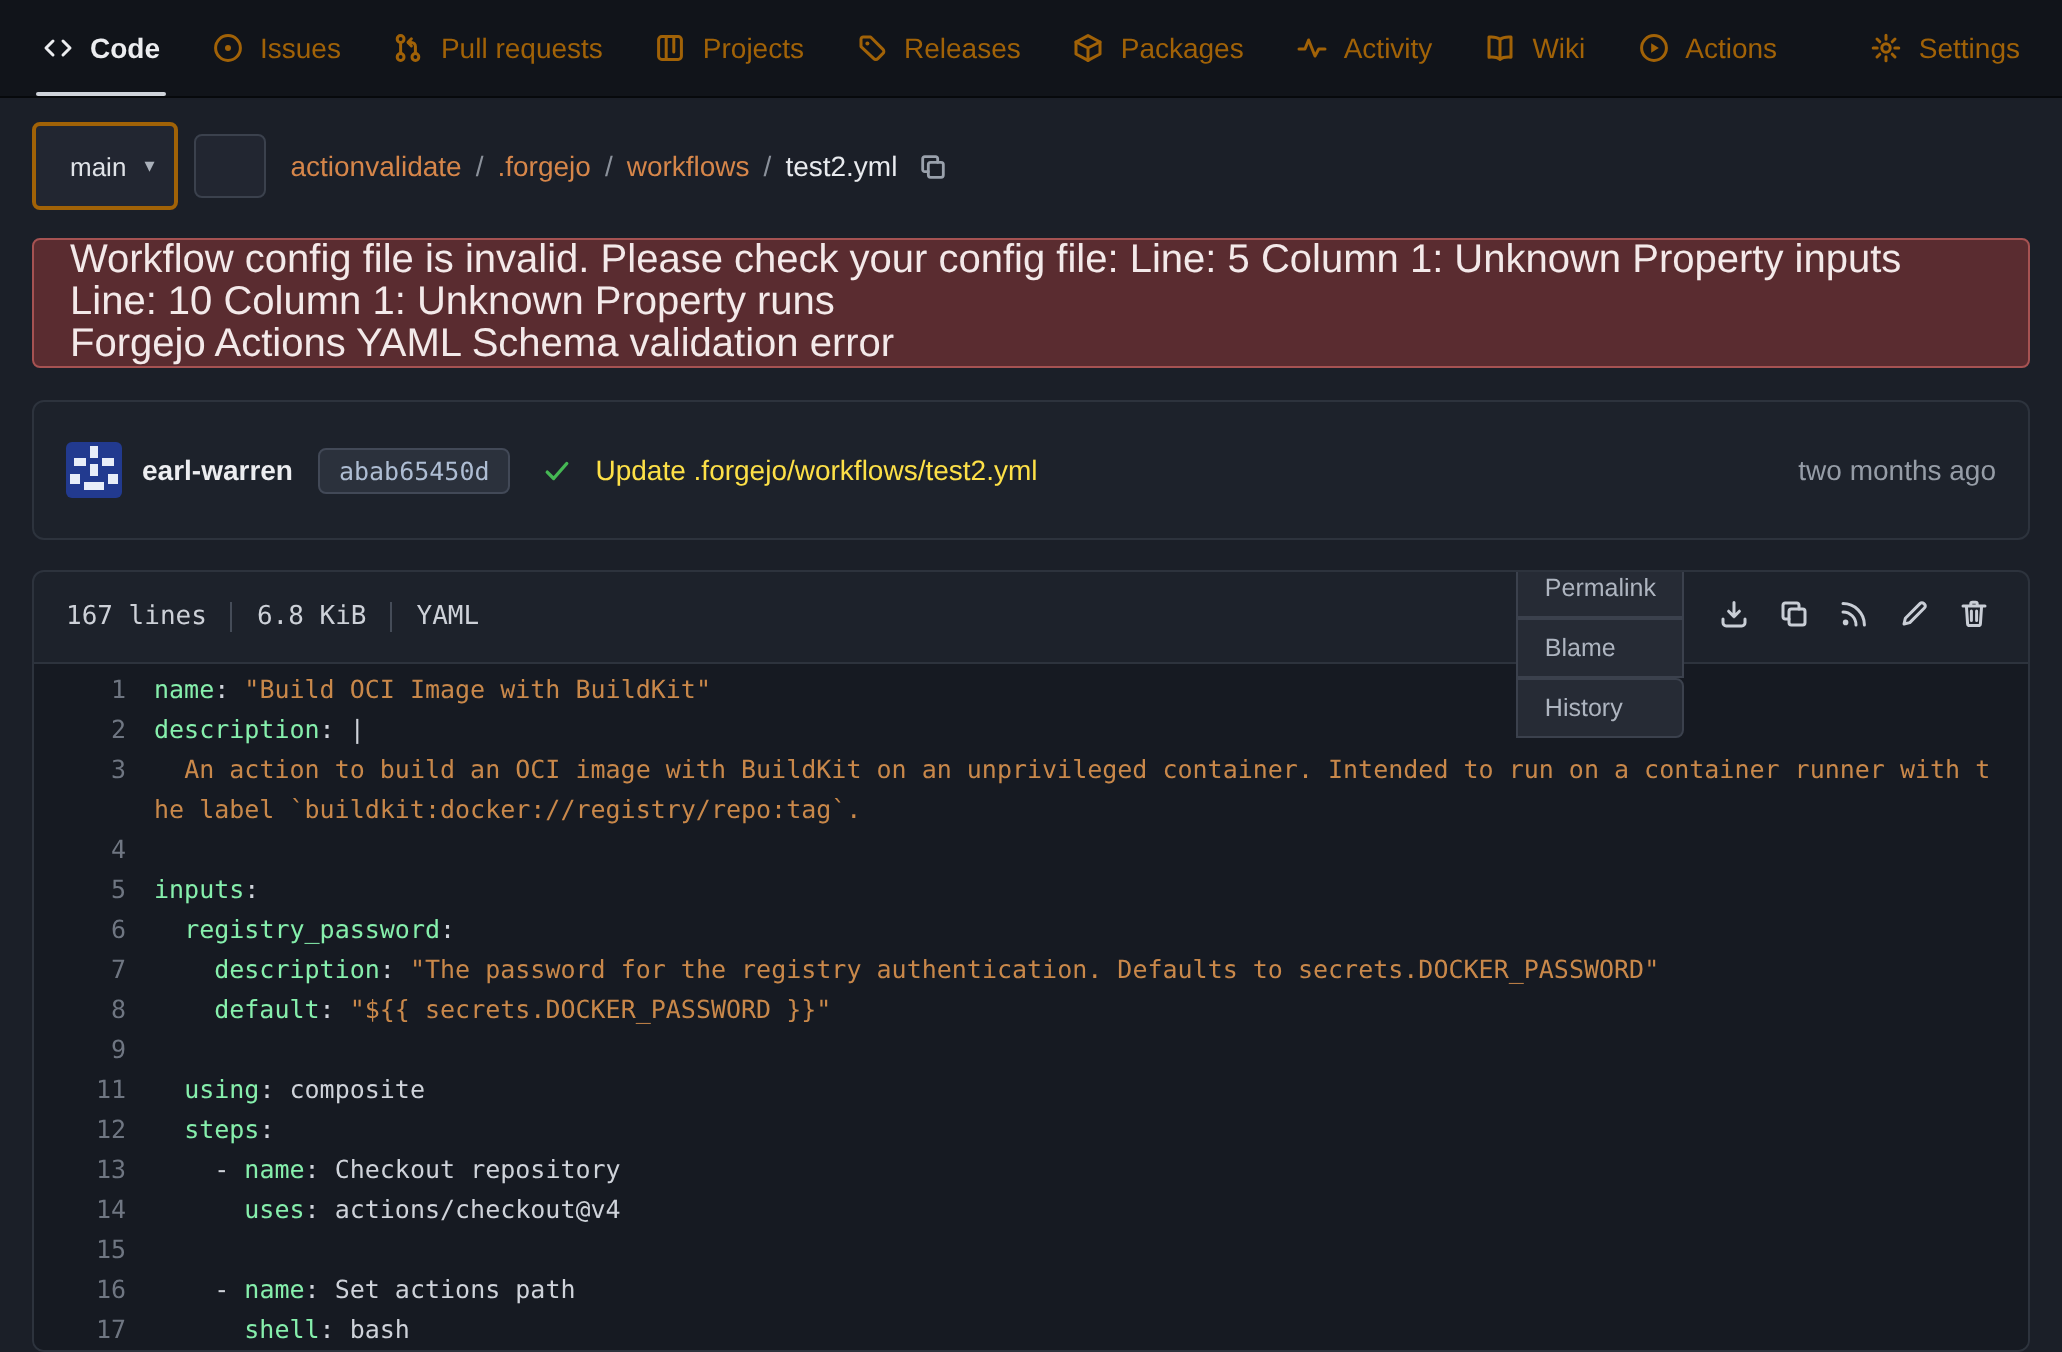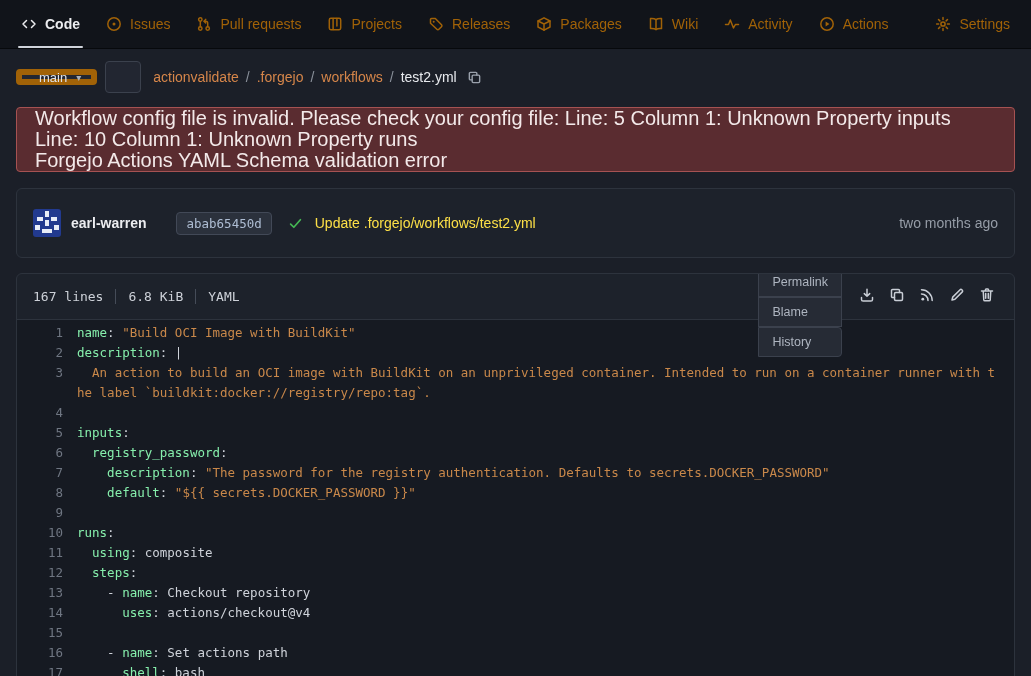--- a/index.html
+++ b/index.html
@@ -27,22 +27,22 @@
   .nav-item.active { color:#ecedf0; font-weight:600; }
   .nav-item.active::after {
     content:""; position:absolute; left:10px; right:10px; bottom:0; height:2px;
     background:#cfd3da; border-radius:1px;
   }
   .nav-spacer { flex:1; }
 
   
   .crumb-row { display:flex; align-items:center; padding:12px 16px 8px 16px; gap:8px; }
   .branch-btn {
-    display:flex; align-items:center; gap:7px; background:#222631; border:6px solid #a16207;
-    border-radius:4px; padding:0 10px; height:16px; font-size:13px; color:#dfe2e7; cursor:pointer;
+    display:flex; align-items:center; gap:7px; background:#222631; border:2px solid #a16207;
+    border-radius:4px; padding:0 10px; height:44px; font-size:13px; color:#dfe2e7; cursor:pointer;
   }
   .branch-btn .icon { color:#aab0ba; }
   .caret { font-size:10px; color:#aab0ba; margin-left:2px; }
   .sq-btn {
     width:36px; height:32px; display:flex; align-items:center; justify-content:center;
     background:#222631; border:1px solid #3b414d; border-radius:4px; color:#c3c8d0; cursor:pointer;
   }
   .breadcrumb { display:flex; align-items:flex-end; font-size:14px; margin-left:4px; flex-wrap:nowrap; }
   .crumb-link { color:#d6864a; cursor:pointer; text-decoration:none; }
   .crumb-sep { color:#8b919b; margin:0 7px; }
@@ -59,21 +59,21 @@
   
   .commit-box {
     margin:16px 16px 0 16px; background:#1d222b; border:1px solid #2d333d; border-radius:6px;
     padding:10px 16px; display:flex; align-items:center; gap:10px; font-size:14px; height:70px;
   }
   .avatar { width:28px; height:28px; border-radius:3px; overflow:hidden; flex:0 0 28px; cursor:pointer; }
   .avatar svg { display:block; width:28px; height:28px; }
   .author { font-weight:700; color:#ecedf0; cursor:pointer; }
   .hash-badge {
     font-family:"DejaVu Sans Mono", monospace; font-size:12.5px; background:#2b313c;
-    border:1px solid #424957; border-radius:4px; padding:3px 9px; color:#aebdd3; cursor:pointer; margin-left:20px;
+    border:1px solid #424957; border-radius:4px; padding:3px 9px; color:#aebdd3; cursor:pointer; margin-left:3px;
   }
   .check { color:#45b854; font-weight:400; margin-left:6px; }
   .check svg { width:15px; height:15px; }
   .commit-msg { color:#fde047; margin-left:2px; }
   .commit-time { margin-left:auto; color:#969da7; }
 
   
   .file-box {
     margin:15px 16px 0 16px; background:#1d222b; border:1px solid #2d333d; border-radius:6px;
     overflow:hidden;
@@ -167,33 +167,33 @@
           <svg viewBox="0 0 16 16">
             <path d="M8 1.8 14 5v6L8 14.2 2 11V5z" stroke="currentColor" fill="none" stroke-width="1.5" stroke-linecap="round" stroke-linejoin="round"></path>
             <path d="M2 5l6 3 6-3M8 8v6.2" stroke="currentColor" fill="none" stroke-width="1.5" stroke-linecap="round" stroke-linejoin="round"></path>
           </svg>
         </span>
         <span>Packages</span>
       </div>
       <div class="nav-item">
         <span class="icon">
           <svg viewBox="0 0 16 16">
+            <path d="M1.5 8.5h3L6.3 4l3.2 8 1.9-3.5h3.1" stroke="currentColor" fill="none" stroke-width="1.5" stroke-linecap="round" stroke-linejoin="round"></path>
+          </svg>
+        </span>
+        <span>Activity</span>
+      </div>
+      <div class="nav-item">
+        <span class="icon">
+          <svg viewBox="0 0 16 16">
             <path d="M8 3.6C6.8 2.7 5 2.3 2.5 2.5v10.1c2.5-.2 4.3.1 5.5 1 1.2-.9 3-1.2 5.5-1V2.5C11 2.3 9.2 2.7 8 3.6z" stroke="currentColor" fill="none" stroke-width="1.5" stroke-linecap="round" stroke-linejoin="round"></path>
             <path d="M8 3.6v10" stroke="currentColor" fill="none" stroke-width="1.5" stroke-linecap="round" stroke-linejoin="round"></path>
           </svg>
         </span>
         <span>Wiki</span>
-      </div>
-      <div class="nav-item">
-        <span class="icon">
-          <svg viewBox="0 0 16 16">
-            <path d="M1.5 8.5h3L6.3 4l3.2 8 1.9-3.5h3.1" stroke="currentColor" fill="none" stroke-width="1.5" stroke-linecap="round" stroke-linejoin="round"></path>
-          </svg>
-        </span>
-        <span>Activity</span>
       </div>
       <div class="nav-item">
         <span class="icon">
           <svg viewBox="0 0 16 16">
             <circle cx="8" cy="8" r="6.2" stroke="currentColor" fill="none" stroke-width="1.5" stroke-linecap="round" stroke-linejoin="round"></circle>
             <path d="M6.6 5.6v4.8L10.4 8z" fill="currentColor" stroke="none"></path>
           </svg>
         </span>
         <span>Actions</span>
       </div>
@@ -347,24 +347,20 @@
       </div>
       <div class="code-row">
         <span class="ln">8</span>
         <span class="lc"><span class="tok-p">    </span><span class="tok-k">default</span><span class="tok-p">: </span><span class="tok-s">"${{ secrets.DOCKER_PASSWORD }}"</span></span>
       </div>
       <div class="code-row">
         <span class="ln">9</span>
         <span class="lc">&nbsp;</span>
       </div>
       <div class="code-row">
-        <span class="ln">10</span>
-        <span class="lc"><span class="tok-k">runs</span><span class="tok-p">:</span></span>
-      </div>
-      <div class="code-row">
         <span class="ln">11</span>
         <span class="lc"><span class="tok-p">  </span><span class="tok-k">using</span><span class="tok-p">: composite</span></span>
       </div>
       <div class="code-row">
         <span class="ln">12</span>
         <span class="lc"><span class="tok-p">  </span><span class="tok-k">steps</span><span class="tok-p">:</span></span>
       </div>
       <div class="code-row">
         <span class="ln">13</span>
         <span class="lc"><span class="tok-p">    - </span><span class="tok-k">name</span><span class="tok-p">: Checkout repository</span></span>

